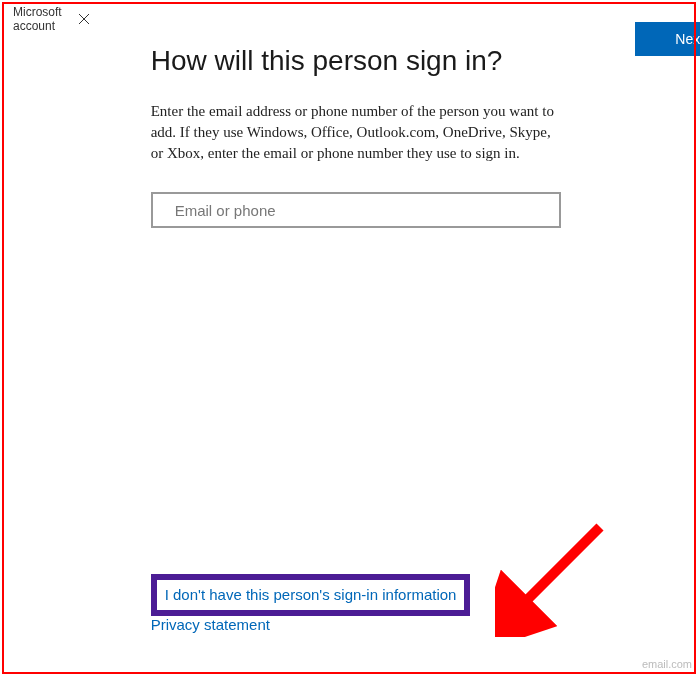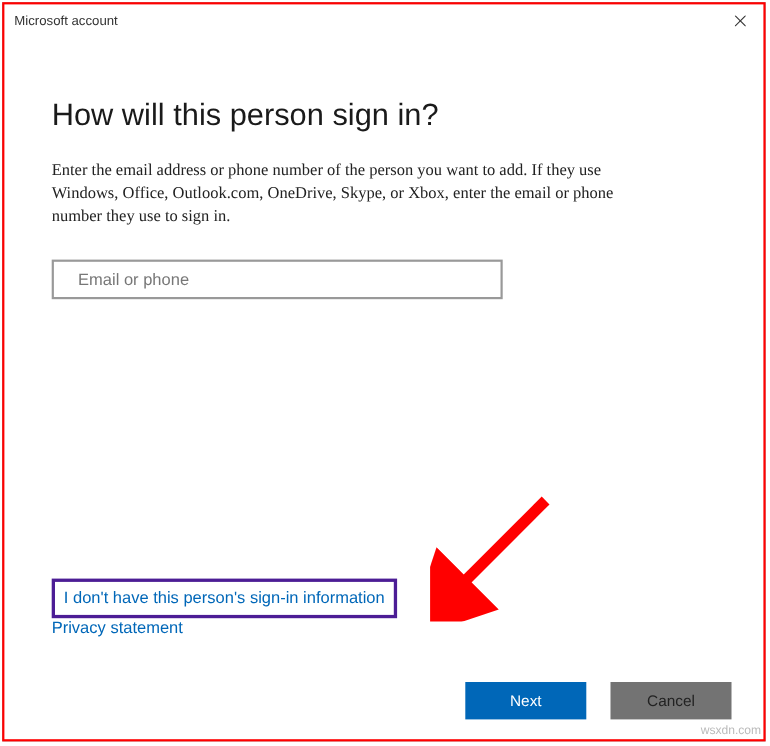--- a/index.html
+++ b/index.html
@@ -20,21 +20,21 @@
     z-index: 100;
   }
   .window {
     position: relative;
     width: 694px;
     height: 672px;
     margin: 2px;
     border: 1px solid #999;
     background: #fff;
     display: flex;
-    flex-direction: column;
+    flex-direction: row;
   }
   .title-bar {
     height: 32px;
     display: flex;
     align-items: center;
     padding: 0 0 0 10px;
     font-size: 12px;
     color: #333;
   }
   .title-bar .title { flex: 1; }
@@ -46,21 +46,21 @@
   }
   .content {
     flex: 1;
     padding: 30px 44px 0 44px;
     position: relative;
   }
   h1 {
     font-size: 28px;
     font-weight: 400;
     color: #1a1a1a;
-    margin: 24px 0 24px 0;
+    margin: 12px 0 24px 0;
   }
   .instructions {
     font-size: 15px;
     color: #222;
     line-height: 1.4;
     margin-bottom: 28px;
     max-width: 560px;
     font-family: Liberation Serif, serif;
   }
   .input-wrap {
@@ -80,24 +80,24 @@
     position: absolute;
     left: 44px;
     bottom: 14px;
   }
   .link {
     display: inline-block;
     color: #0067b8;
     font-size: 15px;
     text-decoration: none;
     cursor: pointer;
-    margin-bottom: 8px;
+    margin-bottom: 26px;
   }
   .highlight-box {
-    border: 3px solid #4c1d95;
+    border: 6px solid #4c1d95;
     padding: 6px 8px;
     display: inline-block;
   }
   .footer {
     height: 72px;
     display: flex;
     justify-content: flex-end;
     align-items: center;
     gap: 22px;
     padding: 0 30px;
@@ -170,13 +170,13 @@
       <line x1="105" y1="10" x2="20" y2="95" stroke="#ff0000" stroke-width="10" marker-end="url(#ah)"></line>
     </svg>
   </div>
 
   <div class="footer">
     <button class="btn btn-primary">Next</button>
     <button class="btn btn-secondary">Cancel</button>
   </div>
 </div>
 
-<div class="watermark">wsxdn.com</div>
+<div class="watermark">email.com</div>
 
 </body></html>

